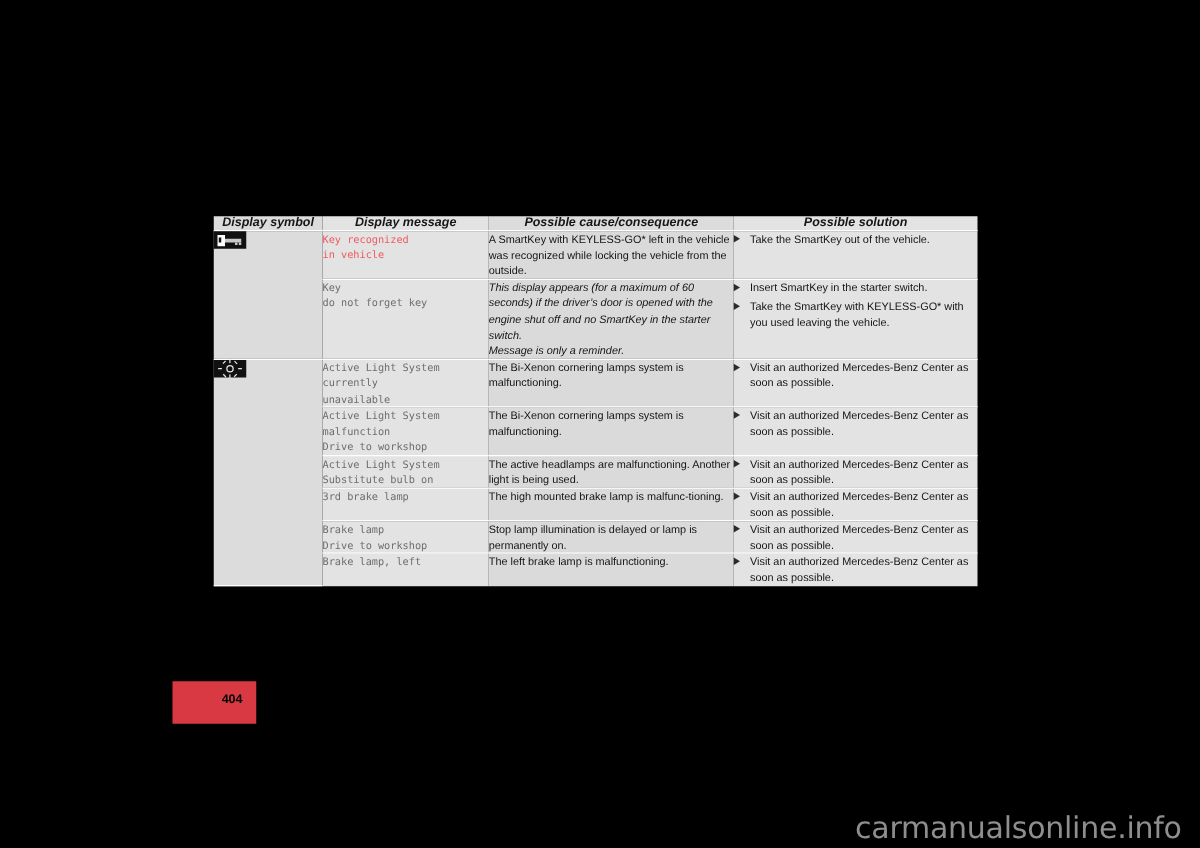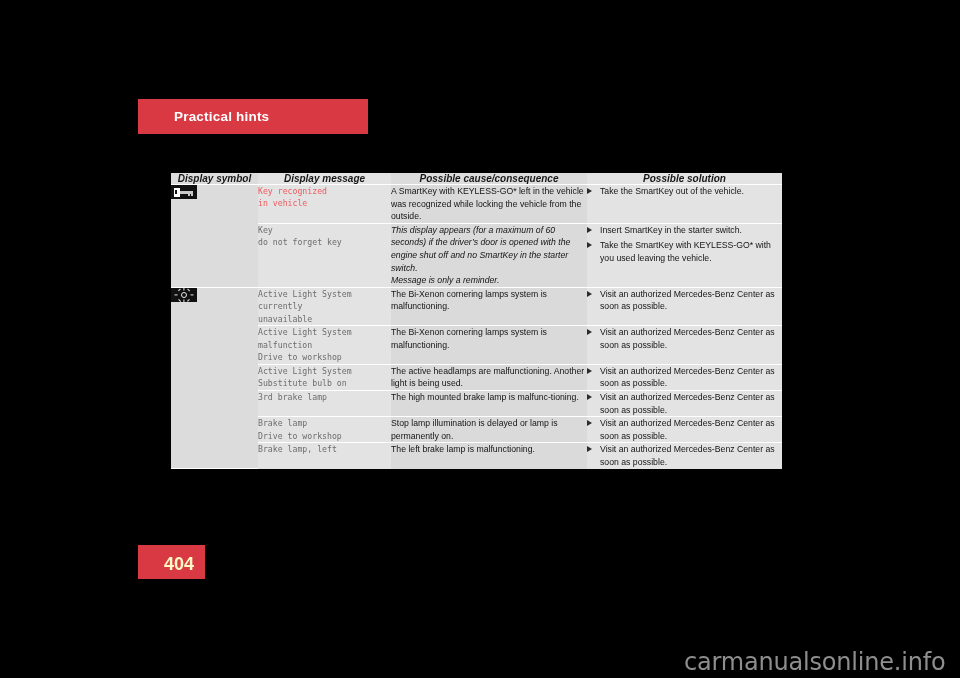--- a/index.html
+++ b/index.html
@@ -51,22 +51,22 @@
     left: 138px;
     top: 545px;
     width: 67px;
     height: 34px;
     background: #d93943;
   }
   #page-number-label {
     position: absolute;
     right: 11px;
     top: 9px;
-    color: #fef9c3;
-    font-size: 18px;
+    color: #000000;
+    font-size: 10px;
     font-weight: bold;
     text-align: right;
   }
 
   
   #watermark {
     position: absolute;
     left: 684px;
     top: 648px;
     color: #8e8e8e;
@@ -226,23 +226,20 @@
   .ray.r5 { width: 1.2px; height: 2.6px; transform: translate(-5px, -6.5px) rotate(45deg); }
   .ray.r6 { width: 1.2px; height: 2.6px; transform: translate(4px, -6.5px) rotate(-45deg); }
   .ray.r7 { width: 1.2px; height: 2.6px; transform: translate(-5px, 4px) rotate(-45deg); }
   .ray.r8 { width: 1.2px; height: 2.6px; transform: translate(4px, 4px) rotate(45deg); }
 </style>
 </head>
 <body>
 
 <div id="page-sheet">
 
-  <div id="chapter-banner">
-    <span id="chapter-banner-label">Practical hints</span>
-  </div>
 
   <table id="message-table">
     <colgroup>
       <col class="col-symbol">
       <col class="col-message">
       <col class="col-cause">
       <col class="col-solution">
     </colgroup>
     <thead>
       <tr>

